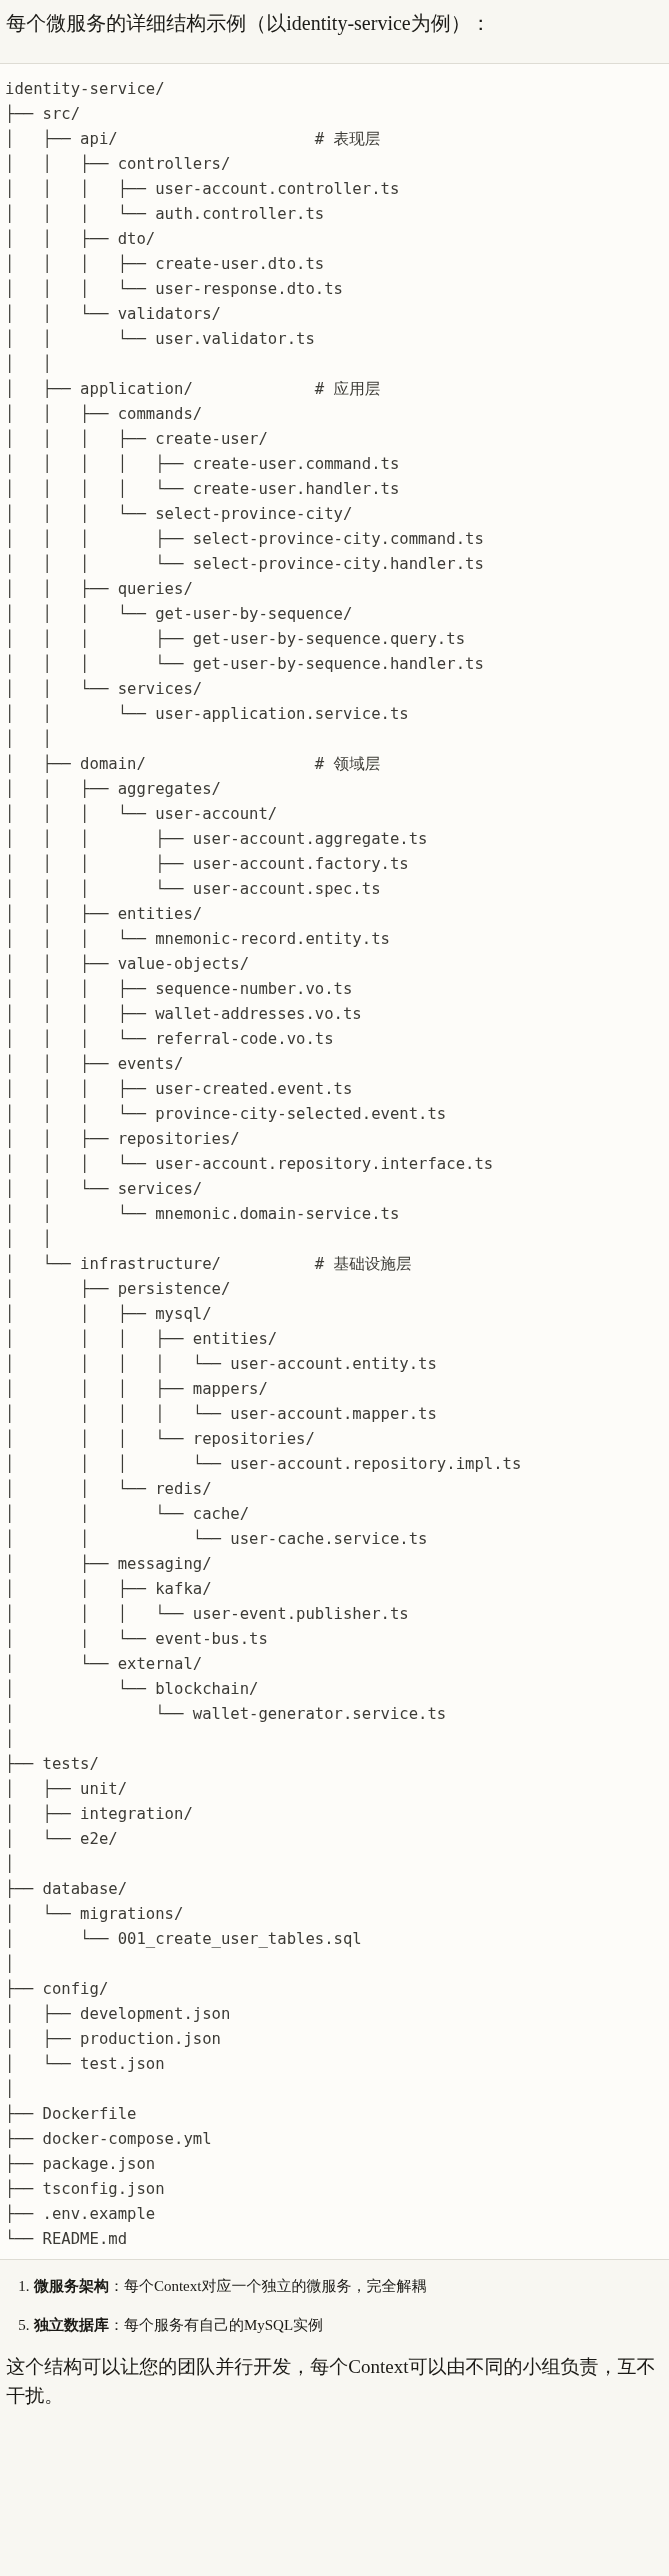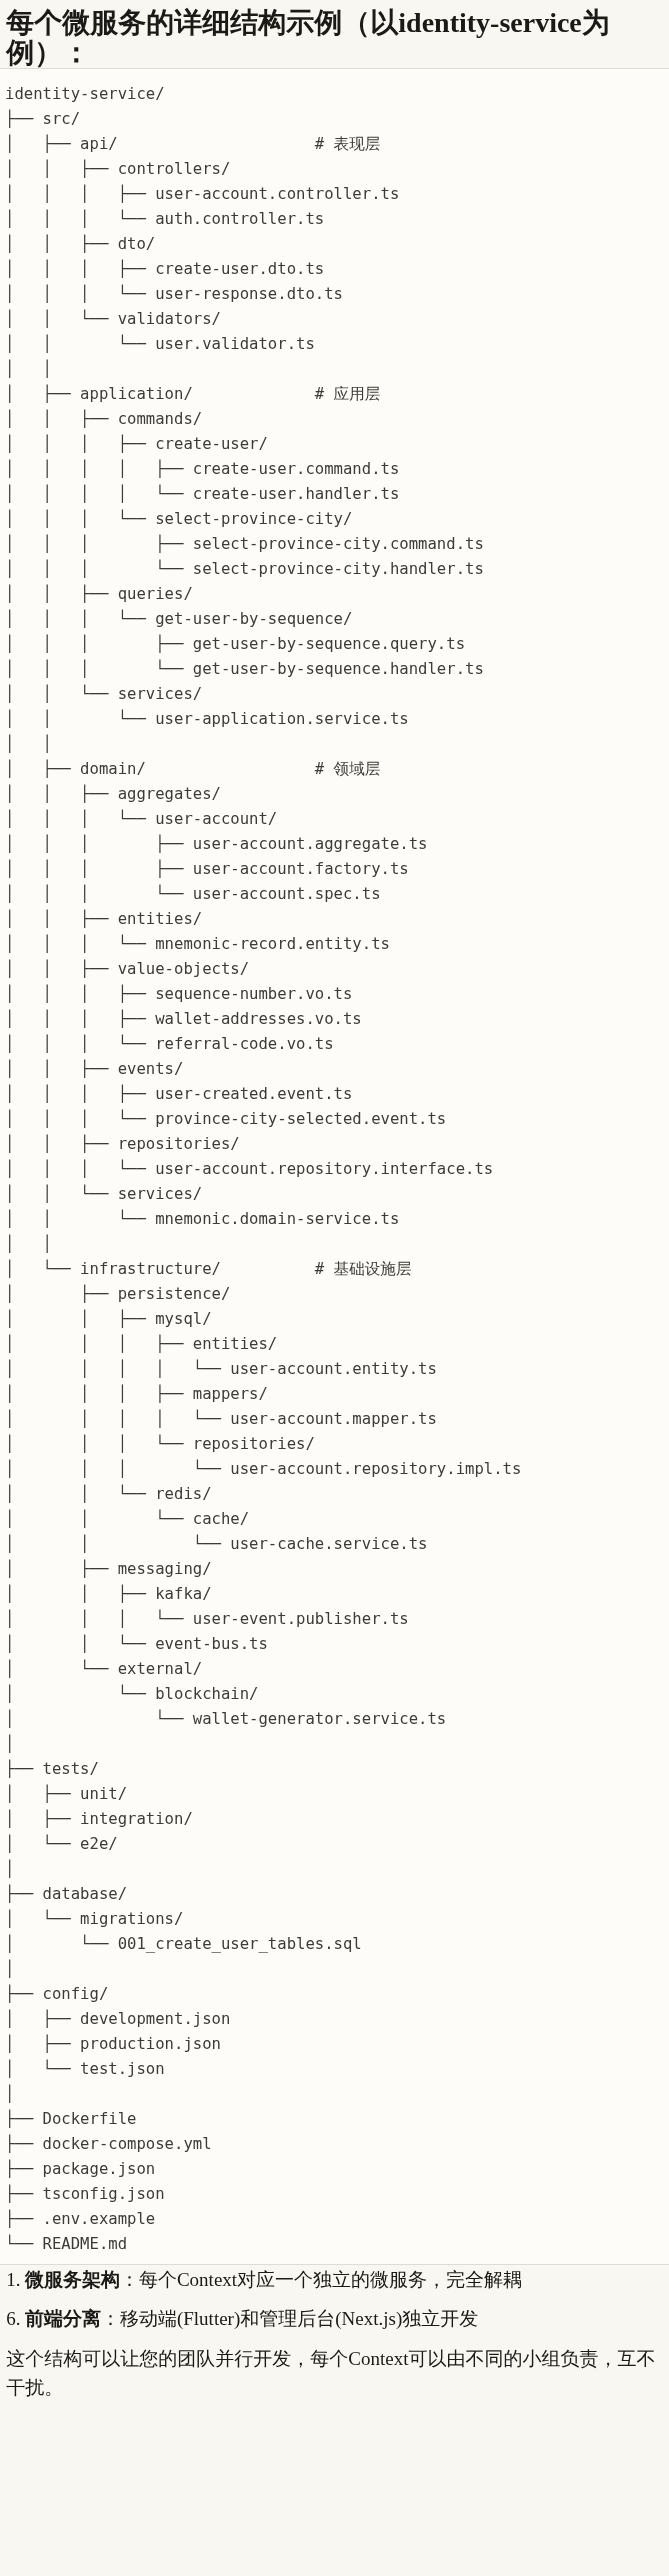--- a/index.html
+++ b/index.html
@@ -4,50 +4,50 @@
 <style>
   html, body { margin: 0; padding: 0; }
   body {
     width: 669px;
     background: #f8f7f2;
     color: #1b1a16;
     font-family: "Liberation Serif", serif;
   }
   .page { padding: 6.3px 5px 6.3px; }
   .lead {
-    font-weight: bold;
-    font-size: 28px;
+    font-weight: normal;
+    font-size: 20px;
     line-height: 30px;
     margin: 1.3px 0 0 1.3px;
   }
   .code-block {
-    margin: 0 -5px 0;
+    margin: 25px -5px 0;
     background: #fdfcf9;
     border-top: 0.6px solid #dedcd4;
     border-bottom: 0.6px solid #dedcd4;
     padding: 13.8px 5px 6.3px;
     font-family: "DejaVu Sans Mono", monospace;
     font-size: 15.6px;
     line-height: 25px;
     color: #3c3b36;
     white-space: pre;
     overflow: hidden;
   }
   .code-block code { font-family: inherit; }
   .notes-title {
     font-weight: bold;
     font-size: 20px;
     line-height: 30px;
     margin: 24px 0 5px 1.3px;
   }
   .notes {
     list-style: none;
-    margin: 0;
+    margin: 12px;
     padding: 0 0 0 1.3px;
-    font-size: 19px;
+    font-size: 15px;
   }
   .notes li { line-height: 29px; margin-bottom: 10.6px; }
   .notes .num { margin-right: 4.4px; }
   .notes strong { font-weight: bold; }
   .closing {
     font-size: 19px;
     line-height: 29px;
     margin: 0 0 0 1.3px;
   }
 </style>
@@ -142,19 +142,19 @@
 ├── Dockerfile
 ├── docker-compose.yml
 ├── package.json
 ├── tsconfig.json
 ├── .env.example
 └── README.md</code></pre>
 
 
   <ol class="notes">
     <li><span class="num">1.</span><strong>微服务架构</strong><span>：每个Context对应一个独立的微服务，完全解耦</span></li>
-    <li><span class="num">6.</span><strong>前端分离</strong><span>：移动端(Flutter)和管理后台(Next.js)独立开发</span></li>
+    <li><span class="num">5.</span><strong>独立数据库</strong><span>：每个服务有自己的MySQL实例</span></li>
   </ol>
 
   <p class="closing">这个结构可以让您的团队并行开发，每个Context可以由不同的小组负责，互不干扰。</p>
 
 </div>
 
 
 </body></html>

